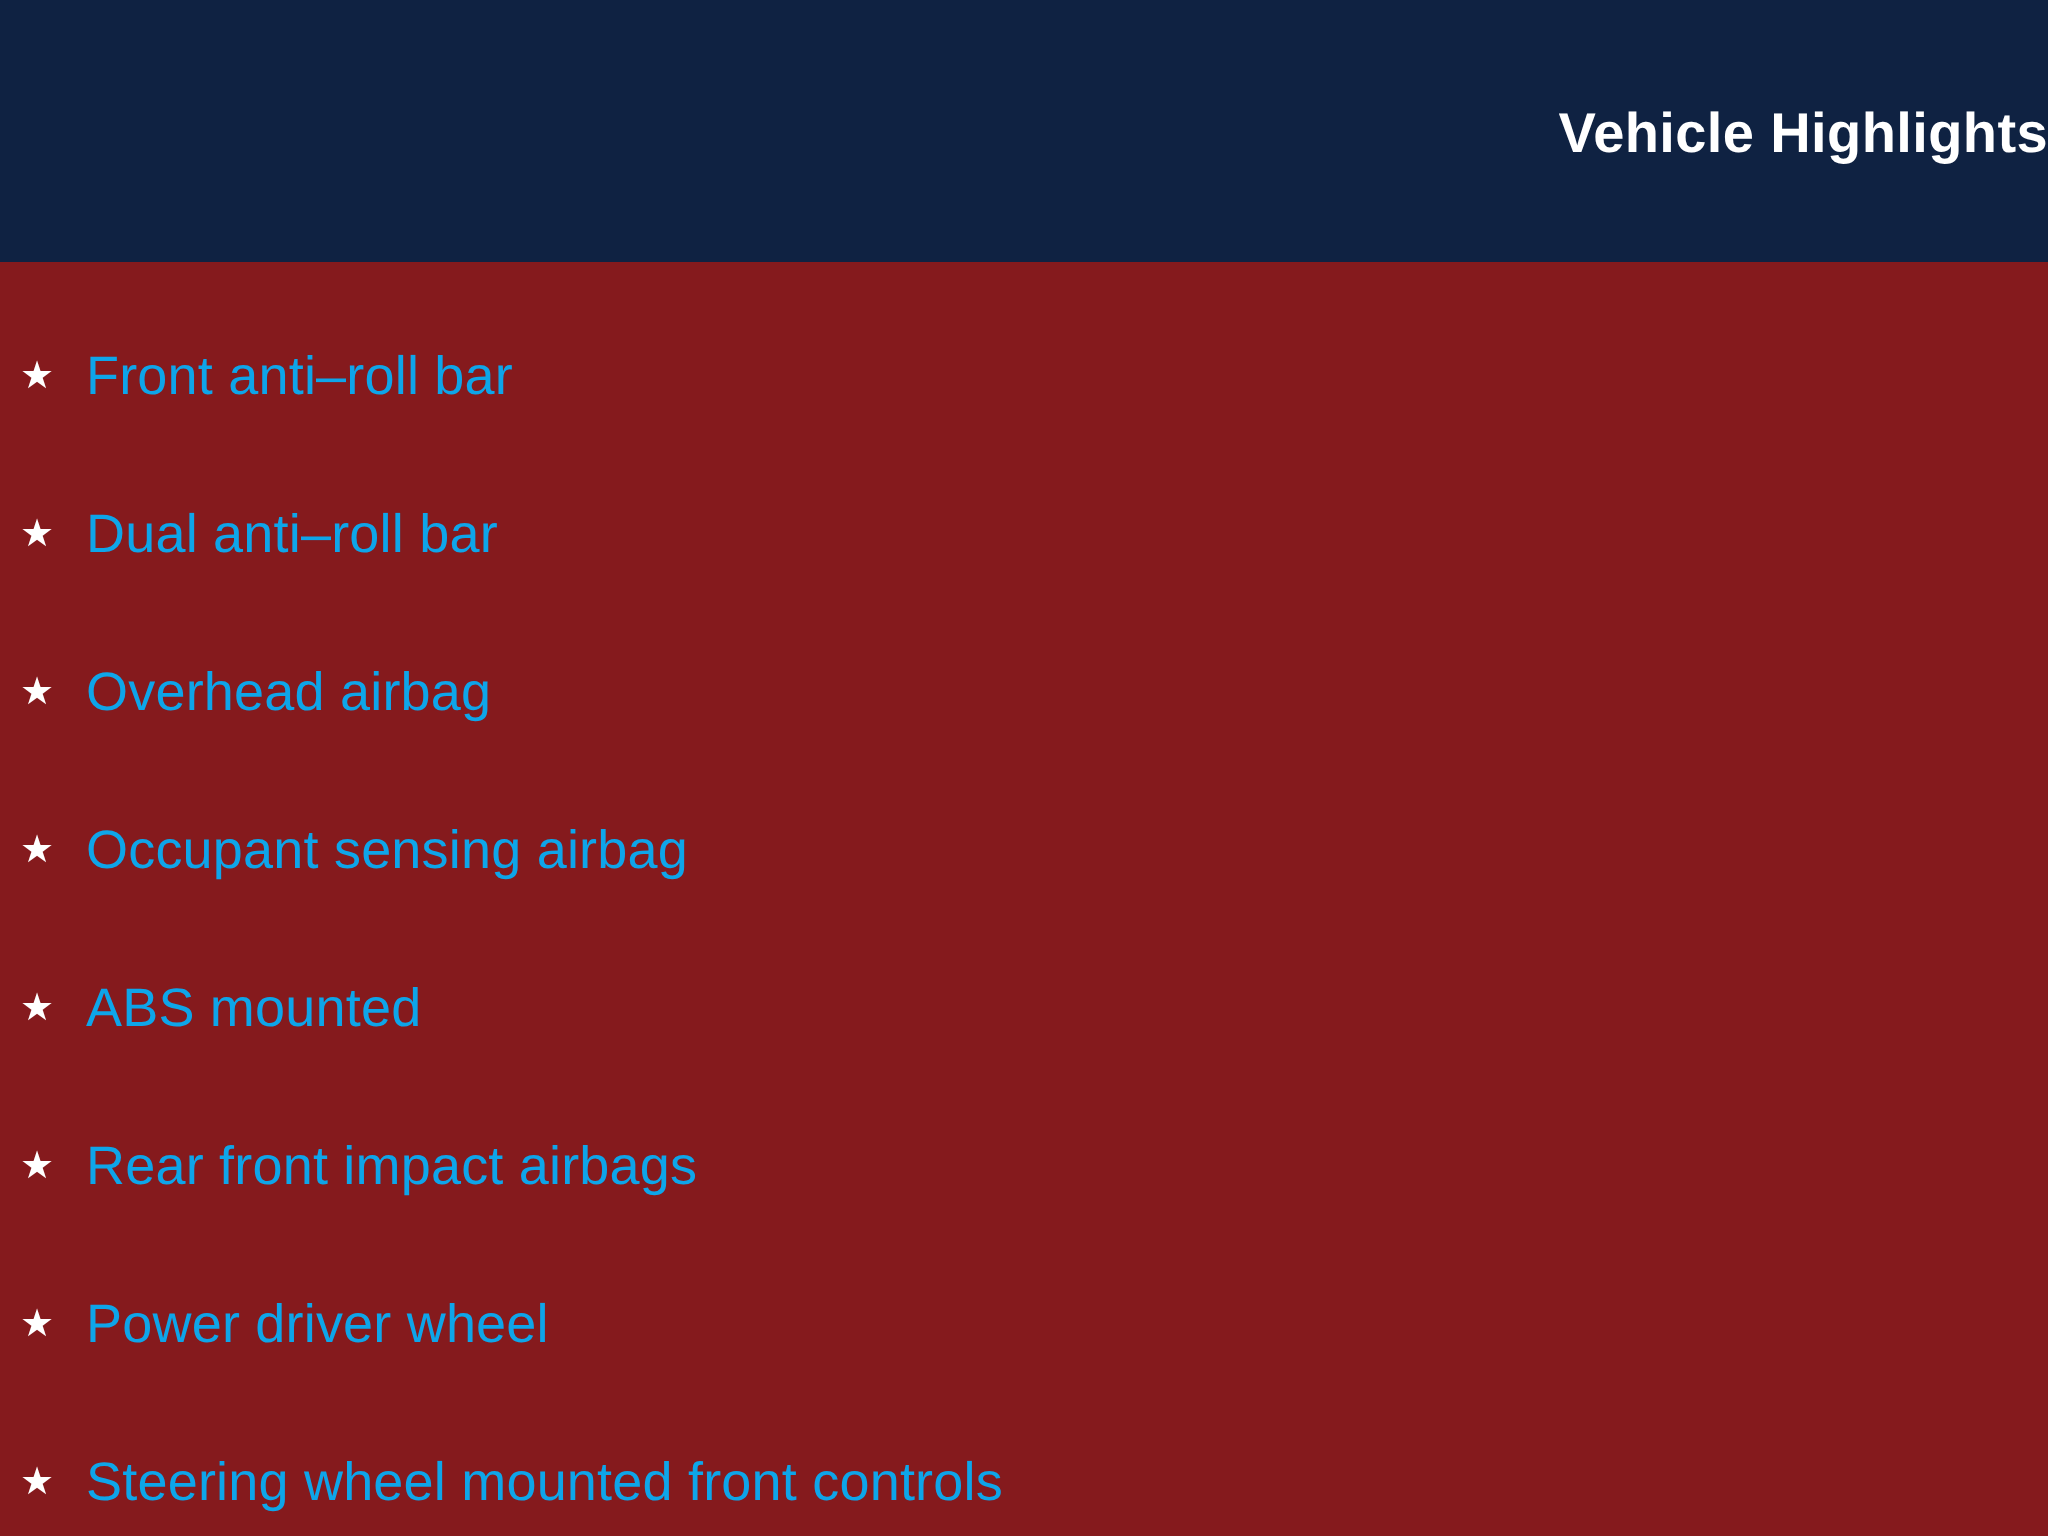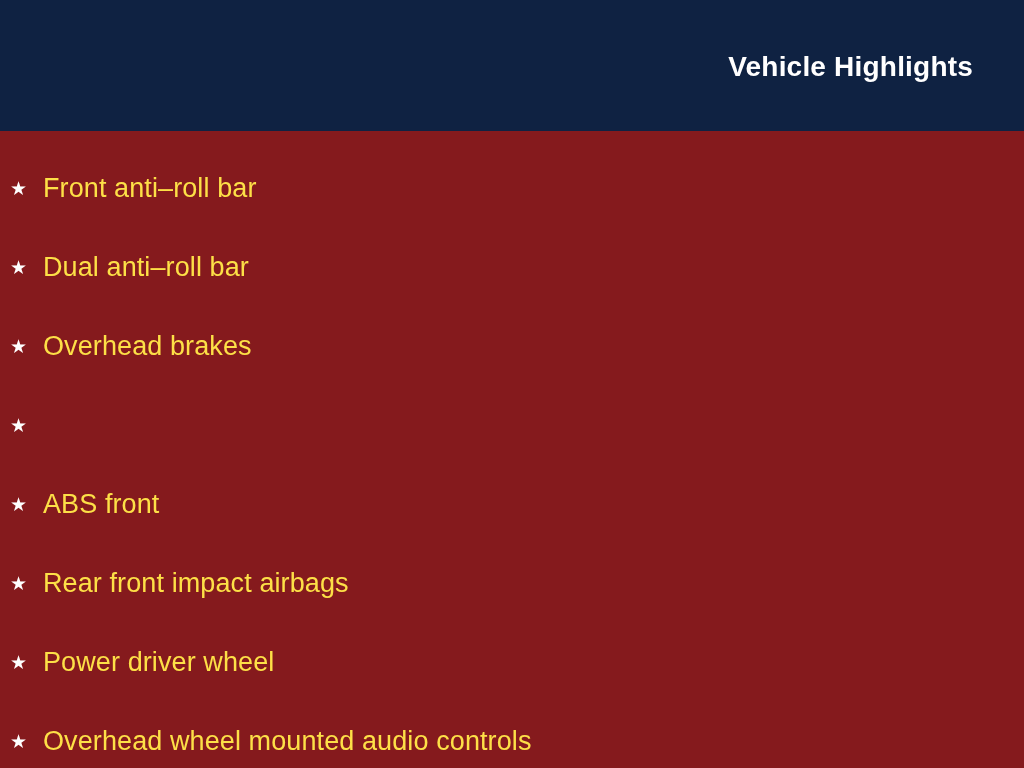--- a/index.html
+++ b/index.html
@@ -29,21 +29,20 @@
     position: absolute;
     top: 0;
     left: 0;
     width: 1024px;
     height: 131px;
     background: #0f2242;
     display: flex;
     align-items: center;
     justify-content: flex-end;
     box-sizing: border-box;
-    padding-right: 51px;
   }
 
   .header-title {
     color: #ffffff;
     font-family: "Liberation Sans", sans-serif;
     font-size: 28px;
     font-weight: bold;
     letter-spacing: 0.2px;
     line-height: 1;
     white-space: nowrap;
@@ -87,21 +86,21 @@
     font-size: 19px;
     line-height: 1;
     text-align: left;
     margin-right: 11px;
     margin-top: -1px;
     user-select: none;
   }
 
   .bullet-label {
     flex: 0 1 auto;
-    color: #fde047;
+    color: #0ea5e9;
     font-family: "Liberation Sans", sans-serif;
     font-size: 27px;
     font-weight: normal;
     line-height: 1.1;
     letter-spacing: 0.1px;
     white-space: nowrap;
   }
 </style>
 </head>
 <body>
@@ -120,43 +119,44 @@
         <span class="bullet-label">Front anti–roll bar</span>
       </li>
 
       <li class="bullet-item">
         <span class="bullet-star">★</span>
         <span class="bullet-label">Dual anti–roll bar</span>
       </li>
 
       <li class="bullet-item">
         <span class="bullet-star">★</span>
-        <span class="bullet-label">Overhead brakes</span>
+        <span class="bullet-label">Overhead airbag</span>
       </li>
 
       <li class="bullet-item">
         <span class="bullet-star">★</span>
+        <span class="bullet-label">Occupant sensing airbag</span>
       </li>
 
       <li class="bullet-item">
         <span class="bullet-star">★</span>
-        <span class="bullet-label">ABS front</span>
+        <span class="bullet-label">ABS mounted</span>
       </li>
 
       <li class="bullet-item">
         <span class="bullet-star">★</span>
         <span class="bullet-label">Rear front impact airbags</span>
       </li>
 
       <li class="bullet-item">
         <span class="bullet-star">★</span>
         <span class="bullet-label">Power driver wheel</span>
       </li>
 
       <li class="bullet-item">
         <span class="bullet-star">★</span>
-        <span class="bullet-label">Overhead wheel mounted audio controls</span>
+        <span class="bullet-label">Steering wheel mounted front controls</span>
       </li>
 
     </ul>
   </div>
 
 </div>
 
 </body></html>

